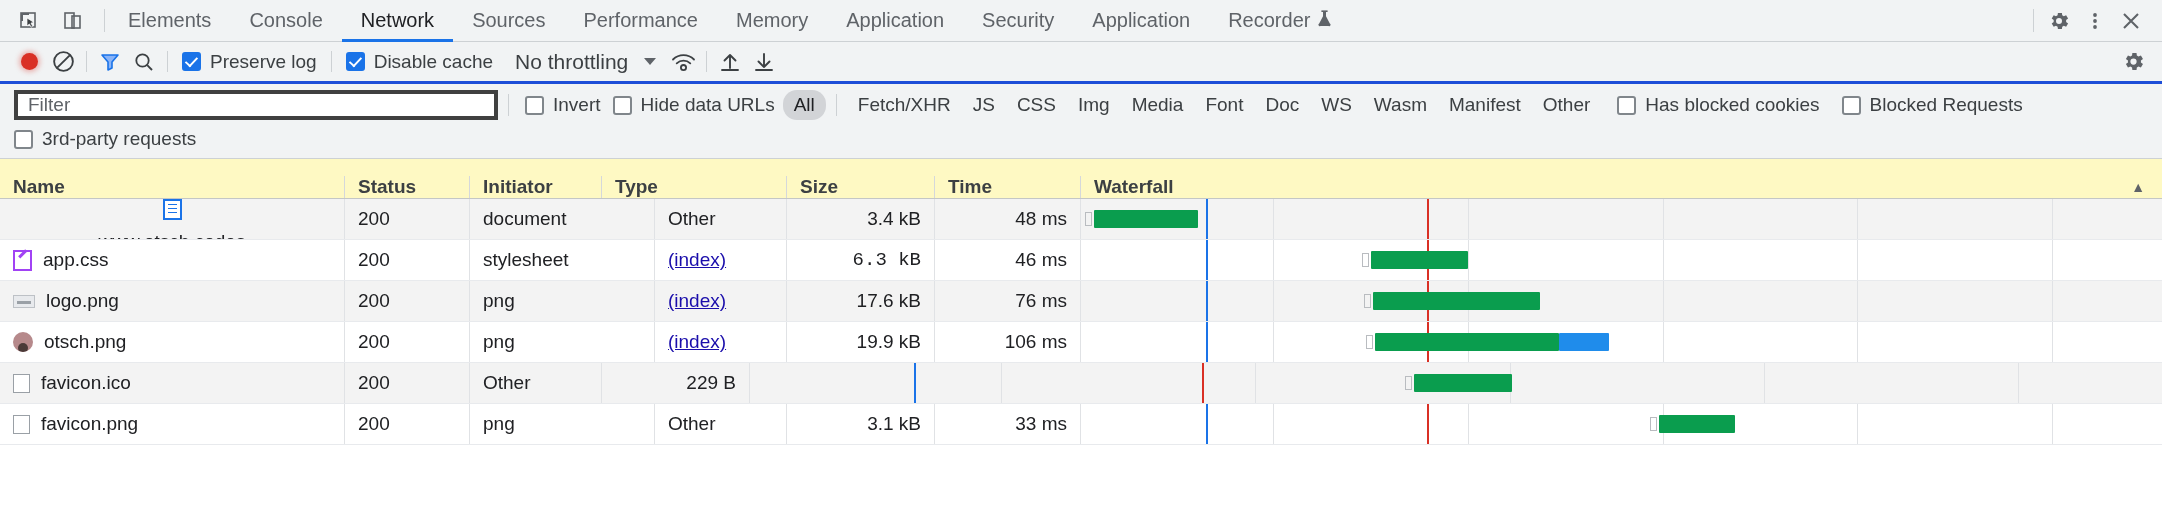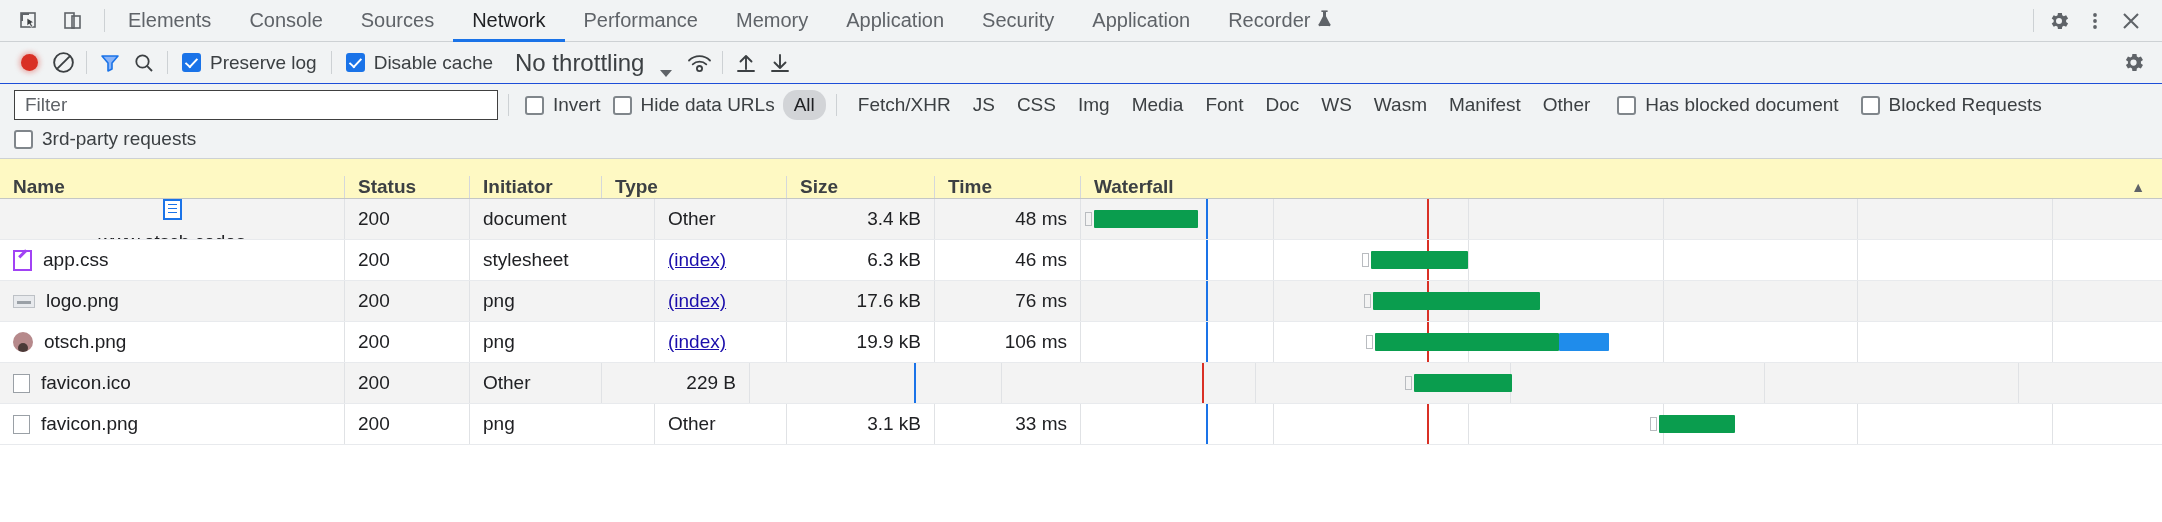--- a/index.html
+++ b/index.html
@@ -48,21 +48,21 @@
     display: flex; align-items: center;
     padding-right: 16px; gap: 6px;
   }
 
   
   .toolbar {
     height: 42px;
     background: #f1f3f4;
     display: flex; align-items: center;
     padding: 0 14px;
-    border-bottom: 1px solid #1d4ed8;
+    border-bottom: 3px solid #1d4ed8;
     gap: 4px;
   }
   .record-dot {
     width: 17px; height: 17px; border-radius: 50%;
     background: #d93025;
     box-shadow: 0 0 5px 2px rgba(217,48,37,0.35);
   }
   .cb-row { display: flex; align-items: center; gap: 9px; cursor: pointer; padding: 0 6px; }
   .cbx {
     width: 19px; height: 19px; border-radius: 3px;
@@ -71,37 +71,37 @@
     flex: none;
   }
   .cbx.checked { background: #1a73e8; border-color: #1a73e8; }
   .cbx.checked::after {
     content: ""; width: 5px; height: 10px;
     border: solid #fff; border-width: 0 2.5px 2.5px 0;
     transform: rotate(43deg) translate(-1px,-1px);
   }
   .cb-label { font-size: 19px; color: #3c4043; white-space: nowrap; }
   .throttle {
-    display: flex; align-items: flex-end; gap: 16px;
-    font-size: 24px; color: #3c4043;
+    display: flex; align-items: center; gap: 16px;
+    font-size: 21px; color: #3c4043;
     padding: 0 8px 0 12px; cursor: pointer; white-space: nowrap;
   }
   .caret { width: 0; height: 0; border-left: 6px solid transparent; border-right: 6px solid transparent; border-top: 7px solid #5f6368; }
   .tb-spacer { flex: 1; }
 
   
   .filterbar {
     background: #f1f3f4;
     border-bottom: 1px solid #cdd1d4;
     padding: 6px 14px 8px 14px;
   }
   .filter-row1 { display: flex; align-items: center; gap: 0; }
   .filter-input {
     width: 484px; height: 30px;
-    border: 1px solid #404040; background: #fff;
+    border: 4px solid #404040; background: #fff;
     font-size: 19px; color: #3c4043;
     padding: 0 10px; outline: none;
     font-family: "Liberation Sans", sans-serif;
   }
   .filter-input::placeholder { color: #5f6368; }
   .fsep { width: 1px; height: 22px; background: #cdd1d4; margin: 0 10px; }
   .types { display: flex; align-items: center; gap: 0; margin-left: 2px; }
   .type-pill {
     font-size: 19px; color: #3c4043;
     padding: 4px 11px; border-radius: 14px;
@@ -206,25 +206,25 @@
     </div>
   </div>
   <div class="vsep"></div>
   <div class="tabs">
     <div class="tab">
         <span>Elements</span>
       </div>
     <div class="tab">
         <span>Console</span>
       </div>
-    <div class="tab">
-        <span>Sources</span>
-      </div>
     <div class="tab active">
         <span>Network</span>
+      </div>
+    <div class="tab">
+        <span>Sources</span>
       </div>
     <div class="tab">
         <span>Performance</span>
       </div>
     <div class="tab">
         <span>Memory</span>
       </div>
     <div class="tab">
         <span>Application</span>
       </div>
@@ -352,21 +352,21 @@
       <span class="type-pill">Media</span>
       <span class="type-pill">Font</span>
       <span class="type-pill">Doc</span>
       <span class="type-pill">WS</span>
       <span class="type-pill">Wasm</span>
       <span class="type-pill">Manifest</span>
       <span class="type-pill">Other</span>
     </div>
     <div class="cb-row" style="margin-left:10px">
       <span class="cbx"></span>
-      <span class="cb-label">Has blocked document</span>
+      <span class="cb-label">Has blocked cookies</span>
     </div>
     <div class="cb-row" style="margin-left:10px">
       <span class="cbx"></span>
       <span class="cb-label">Blocked Requests</span>
     </div>
   </div>
   <div class="filter-row2">
     <div class="cb-row" style="padding-left:0">
       <span class="cbx"></span>
       <span class="cb-label">3rd-party requests</span>
@@ -442,21 +442,21 @@
         </div>
         <div class="cell " style="width: 125px;">
           <span>200</span>
         </div>
         <div class="cell " style="width: 185px;">
           <span>stylesheet</span>
         </div>
         <div class="cell " style="width: 132px;">
           <span class="init-link">(index)</span>
         </div>
-        <div class="cell num" style="width: 148px;">
+        <div class="cell num" style="width: 148px; font-family: Liberation Mono, monospace;">
           <span>6.3 kB</span>
         </div>
         <div class="cell num" style="width: 146px;">
           <span>46 ms</span>
         </div>
         <div class="cell wf">
           <div class="wf-grid">
             <div class="wf-gl" style="left: 17.8%;"></div>
             <div class="wf-gl" style="left: 35.8%;"></div>
             <div class="wf-gl" style="left: 53.8%;"></div>

